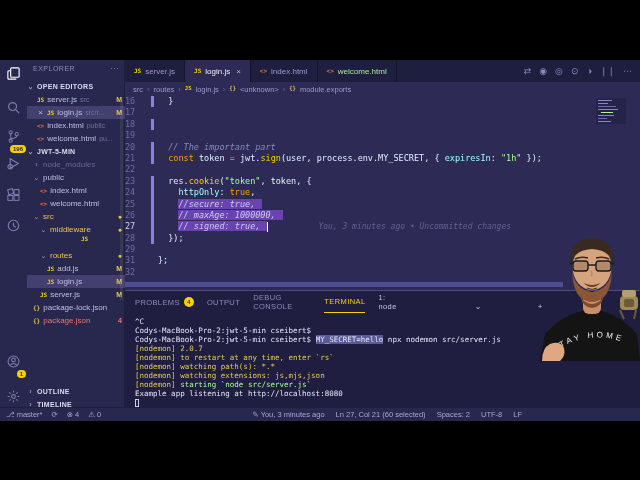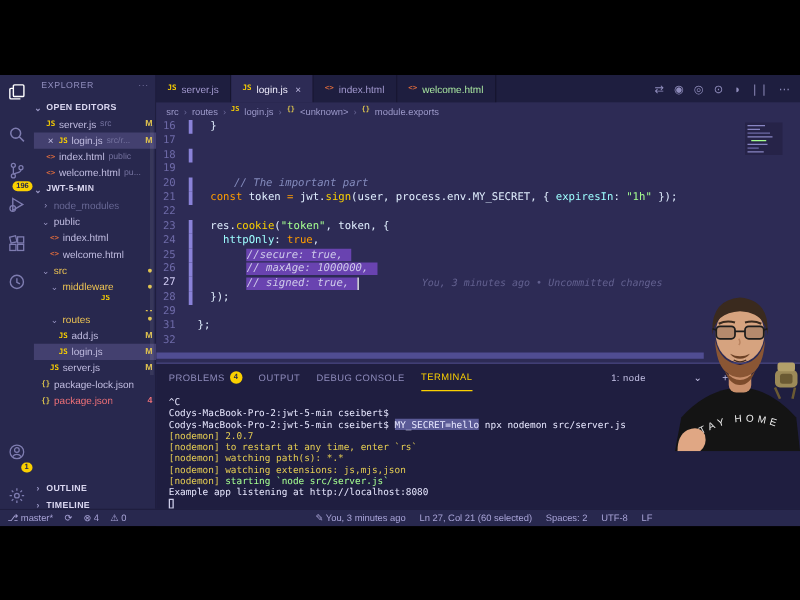--- a/index.html
+++ b/index.html
@@ -45,41 +45,41 @@
   .tab-actions { margin-left:auto; display:flex; align-items:center; gap:8px; padding:0 8px; color:#8f8cbc; font-size:9px; }
   .tab-actions span { cursor:pointer; }
 
   .breadcrumbs { position:absolute; left:0; top:22px; width:515px; height:14px; background:#2d2b55; display:flex; align-items:center; gap:4px; padding:0 8px; font-size:7.5px; color:#9c99c9; }
   .breadcrumbs .fico { font-size:5.5px; }
   .bc-sep { color:#6c6a9a; }
 
   
   .code { position:absolute; left:0; top:36px; width:515px; height:194px; background:#2d2b55; font-family:"DejaVu Sans Mono",monospace; font-size:8.5px; line-height:11.4px; overflow:hidden; }
   .cline { position:relative; height:11.4px; white-space:pre; display:flex; }
-  .lnum { width:26px; flex:none; text-align:center; padding-right:5px; color:#6e6aa8; }
+  .lnum { width:26px; flex:none; text-align:left; padding-right:5px; color:#6e6aa8; }
   .cline.cur .lnum { color:#cfcaf2; }
   .chg { width:3px; flex:none; }
   .cline.mod .chg { background:#8a82d8; }
   .ctext { padding-left:4px; }
   .pl { color:#e1efff; } .kw { color:#ff9d00; } .fn { color:#fad000; }
-  .str { color:#a5ff90; } .pr { color:#9effff; } .cm { color:#848bbd; font-style:italic;margin-left:19px; }
+  .str { color:#a5ff90; } .pr { color:#9effff; } .cm { color:#848bbd; font-style:italic; }
   .selbg { background:#6943b0; color:#cfcbea; padding-right:7px; }
   .cursor { display:inline-block; width:1px; height:10px; background:#fff; vertical-align:middle; }
   .blame { color:#62608f; font-style:italic; padding-left:14px; font-size:8px;margin-left:36px; }
   .minimap { position:absolute; right:14px; top:2px; width:30px; height:26px; background:#262348; }
   .minimap div { position:absolute; height:1px; }
   .hscroll { position:absolute; left:0; bottom:3px; width:438px; height:5px; background:#57549e; opacity:.85; }
 
   
   .panel { position:absolute; left:0; top:230px; width:515px; height:139px; background:#1f1e40; border-top:1px solid #4d4a86; }
   .panel-tabs { position:absolute; left:0; top:0; width:515px; height:22px; display:flex; align-items:center; gap:13px; padding:0 10px; font-size:7.5px; letter-spacing:.4px; color:#8f8cbc; }
   .ptab { display:flex; align-items:center; gap:4px; cursor:pointer; height:22px; }
   .ptab.active { color:#fad000; border-bottom:1px solid #fad000; }
   .pbadge { background:#fad000; color:#28284e; font-weight:bold; border-radius:50%; width:10px; height:10px; display:flex; align-items:center; justify-content:center; font-size:6px; }
-  .panel-right { margin-left:auto; display:flex; align-items:flex-end; color:#c5c2e6; font-size:8px; }
+  .panel-right { margin-left:auto; display:flex; align-items:flex-end; color:#c5c2e6; font-size:8px;gap:40px; }
   .panel-right .lbl { font-size:7.5px; }
   .panel-right span { cursor:pointer; }
 
   .term { position:absolute; left:10px; top:26px; width:505px; height:90px; font-family:"DejaVu Sans Mono",monospace; font-size:7.5px; line-height:9px; white-space:pre; }
   .t-w { color:#e8e8ff; } .t-y { color:#e5cd52; } .t-g { color:#a5ff90; }
   .t-sel { background:#5a5a96; }
   .t-cursor { display:inline-block; width:4px; height:8px; border:1px solid #cfcfea; vertical-align:middle; }
 
   
   .statusbar { position:absolute; left:0; top:347px; width:640px; height:14px; background:#28284e; border-top:1px solid #1f1e3f; display:flex; align-items:center; font-size:7.5px; color:#a9a4d8; padding:0 6px; z-index:2; }

